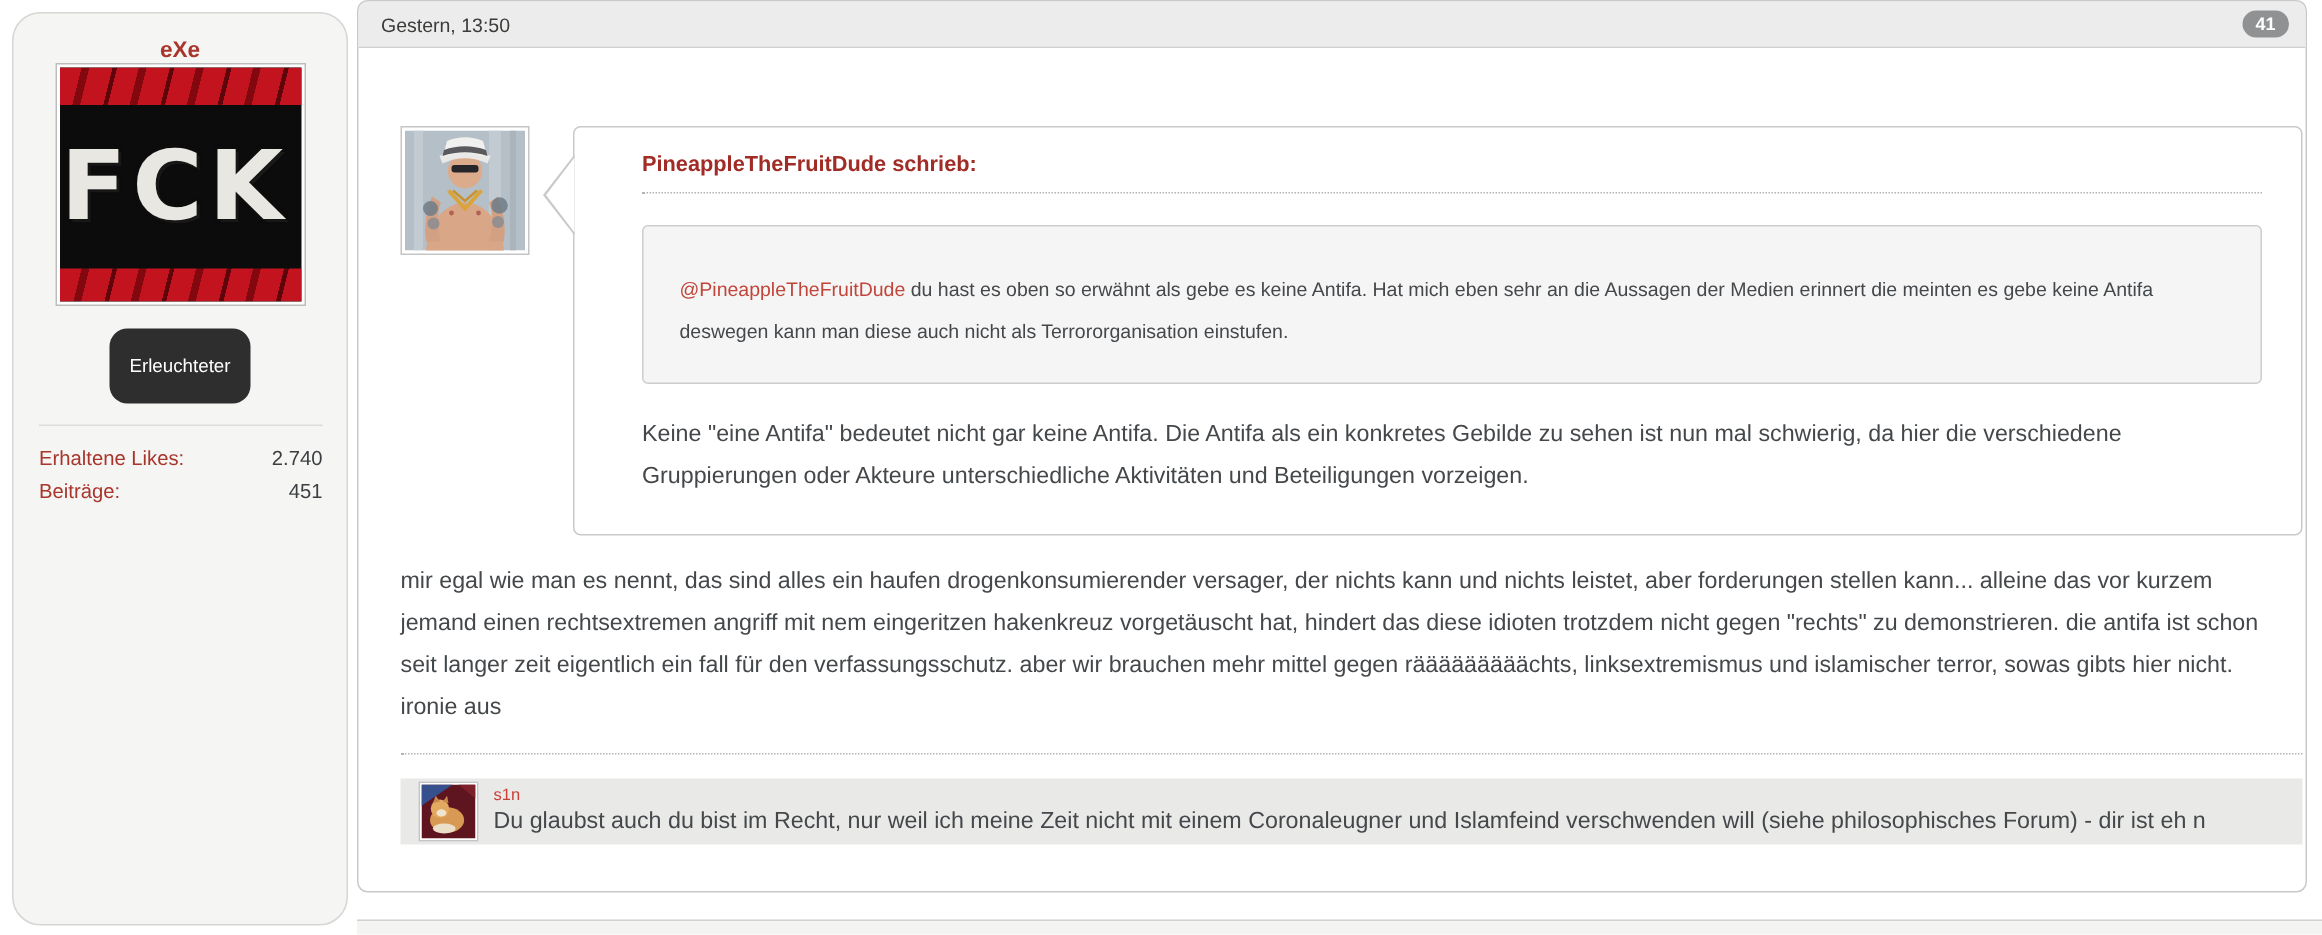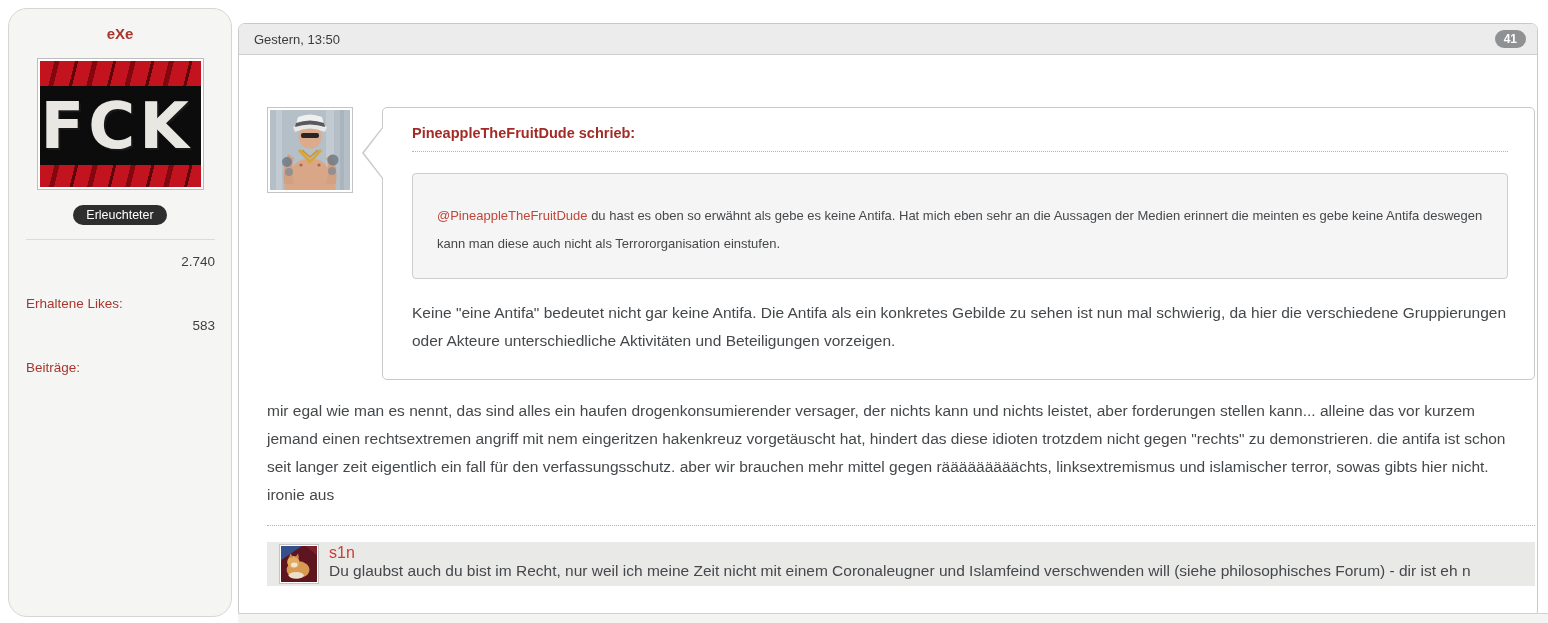--- a/index.html
+++ b/index.html
@@ -10,61 +10,61 @@
   }
   *{box-sizing:border-box;margin:0;padding:0;}
   html,body{width:1548px;height:623px;overflow:hidden;background:#fff;
     font-family:"Liberation Sans","DejaVu Sans",sans-serif;color:var(--body-text);}
 
   
   .sidebar{position:absolute;left:8px;top:8px;width:224px;height:609px;
     background:var(--sidebar-bg);border:1px solid #d6d6d4;border-radius:19px;
     text-align:center;}
   .username{margin-top:16px;font-size:15px;font-weight:bold;color:#a8362c;cursor:pointer;}
-  .avatar-frame{width:167px;height:132px;margin:16px auto 0;background:#fff;
+  .avatar-frame{width:167px;height:162px;margin:0 auto 0;background:#fff;
     border:1px solid #bdbdbd;padding:2px;cursor:pointer;}
   .fck-avatar{width:100%;height:100%;background:#0c0c0c;display:flex;
     flex-direction:column;overflow:hidden;}
   .grunge-stripe{height:25px;flex:0 0 auto;
     background:repeating-linear-gradient(104deg,#c2131e 0 14px,#82070f 14px 19px,#c2131e 19px 34px,#5e040a 34px 37px);}
   .grunge-stripe.bottom{height:22px;}
   .fck-line1{flex:1;display:flex;align-items:center;overflow:hidden;
     font-family:"DejaVu Sans",sans-serif;font-weight:900;font-size:64px;
     color:#e9e7e2;letter-spacing:4px;white-space:nowrap;line-height:1;
     text-shadow:0 0 3px #111, 2px 2px 0 #1a1a1a;padding-left:1px;}
   .fck-line2{flex:0 0 auto;overflow:hidden;font-family:"DejaVu Sans",sans-serif;
     font-weight:900;font-size:42px;color:#e9e7e2;letter-spacing:0px;
     white-space:nowrap;line-height:1.05;margin-left:-4px;
     text-shadow:0 0 3px #111, 2px 2px 0 #1a1a1a;}
   .rank-badge{display:inline-block;margin-top:15px;background:var(--rank-badge-bg);
-    color:#fff;font-size:12.5px;padding:3px 13px;border-radius:12px;}
+    color:#fff;font-size:12.5px;padding:18px 13px;border-radius:12px;}
   .side-divider{margin:14px 16px 11px 17px;border-top:1px solid #dcdcda;}
   .stat-row{display:flex;justify-content:space-between;padding:0 16px 0 17px;
     font-size:13.5px;line-height:22px;}
-  .stat-label{color:#a8362c;margin-top:42px;}
+  .stat-label{color:#a8362c;}
   .stat-value{color:#3c3f41;}
 
   
-  .panel{position:absolute;left:238px;top:23px;width:1300px;height:595px;
+  .panel{position:absolute;left:238px;top:0;width:1300px;height:595px;
     background:#fff;border:1px solid var(--panel-border);border-radius:7px;}
   .panel-header{height:31px;background:var(--header-bg);border-bottom:1px solid #cfcfcf;
     border-radius:6px 6px 0 0;display:flex;align-items:center;
     padding:0 11px 0 15px;font-size:13px;color:#3d3b39;}
   .timestamp{cursor:pointer;}
   .post-number{margin-left:auto;background:var(--badge-bg);color:#fff;
     font-size:12px;font-weight:bold;padding:2px 9px;border-radius:10px;cursor:pointer;}
   .post-content{padding:52px 2px 0 28px;}
 
   .quote-row{display:flex;align-items:flex-start;}
   .mini-avatar-frame{flex:0 0 auto;width:86px;height:86px;background:#fff;
     border:1px solid #c4c4c4;padding:2px;cursor:pointer;}
   .mini-avatar-frame svg{display:block;width:80px;height:80px;}
 
   .bubble{position:relative;flex:1;margin-left:29px;background:#fff;
-    border:1px solid #c9c9c9;border-radius:5px;padding:17px 26px 24px 29px;}
+    border:1px solid #c9c9c9;border-radius:5px;padding:17px 26px 24px 45px;}
   .bubble::before{content:"";position:absolute;left:-21px;top:18px;
     border-style:solid;border-width:27px 21px 27px 0;
     border-color:transparent #c9c9c9 transparent transparent;}
   .bubble::after{content:"";position:absolute;left:-19px;top:20px;
     border-style:solid;border-width:25px 19px 25px 0;
     border-color:transparent #ffffff transparent transparent;}
   .quote-header{font-size:14.5px;font-weight:bold;color:var(--maroon);
     padding-bottom:10px;border-bottom:1px dotted #b3b3b3;}
   .nested-quote{margin-top:21px;background:var(--nested-quote-bg);
     border:1px solid #cdcdcd;border-radius:4px;padding:17px 24px 20px 24px;}
@@ -77,21 +77,21 @@
   .post-body{margin-top:17px;font-size:15.5px;line-height:28px;color:var(--body-text);
     padding-right:6px;}
 
   .preview-divider{margin-top:16px;border-top:1px dotted #b3b3b3;}
   .reply-preview{margin-top:16px;height:44px;background:var(--preview-bg);
     display:flex;align-items:center;padding-left:12px;overflow:hidden;cursor:pointer;}
   .preview-avatar{flex:0 0 auto;width:40px;height:40px;background:#fff;
     border:1px solid #c4c4c4;padding:1px;margin-right:10px;}
   .preview-avatar svg{display:block;width:36px;height:36px;}
   .preview-texts{flex:1;min-width:0;}
-  .preview-username{font-size:16px;color:#cb4036;line-height:14px;cursor:pointer;}
+  .preview-username{font-size:11px;color:#cb4036;line-height:14px;cursor:pointer;}
   .preview-message{font-size:15.5px;color:var(--body-text);line-height:22px;
     white-space:nowrap;overflow:hidden;}
 
   .next-post-strip{position:absolute;left:238px;right:0;top:613px;height:10px;
     background:#f4f4f3;border-top:1px solid #d2d2d2;}
 </style>
 </head>
 <body>
 
 <div class="sidebar">
@@ -107,21 +107,21 @@
 
   <div class="rank-badge">Erleuchteter</div>
   <div class="side-divider"></div>
 
   <div class="stat-row">
     <span class="stat-label">Erhaltene Likes:</span>
     <span class="stat-value">2.740</span>
   </div>
   <div class="stat-row">
     <span class="stat-label">Beiträge:</span>
-    <span class="stat-value">583</span>
+    <span class="stat-value">451</span>
   </div>
 </div>
 
 <div class="panel">
   <div class="panel-header">
     <span class="timestamp">Gestern, 13:50</span>
     <span class="post-number">41</span>
   </div>
 
   <div class="post-content">

